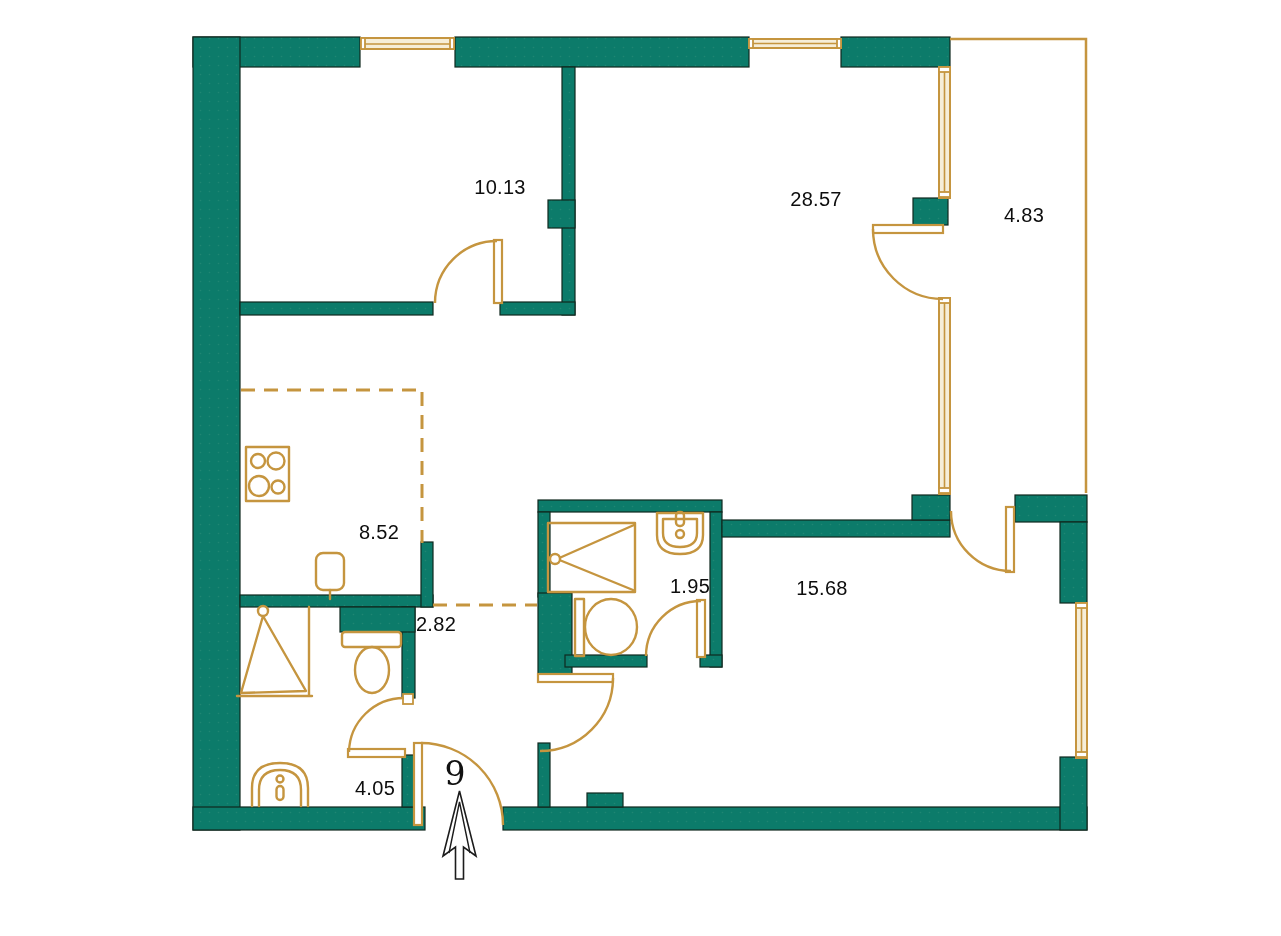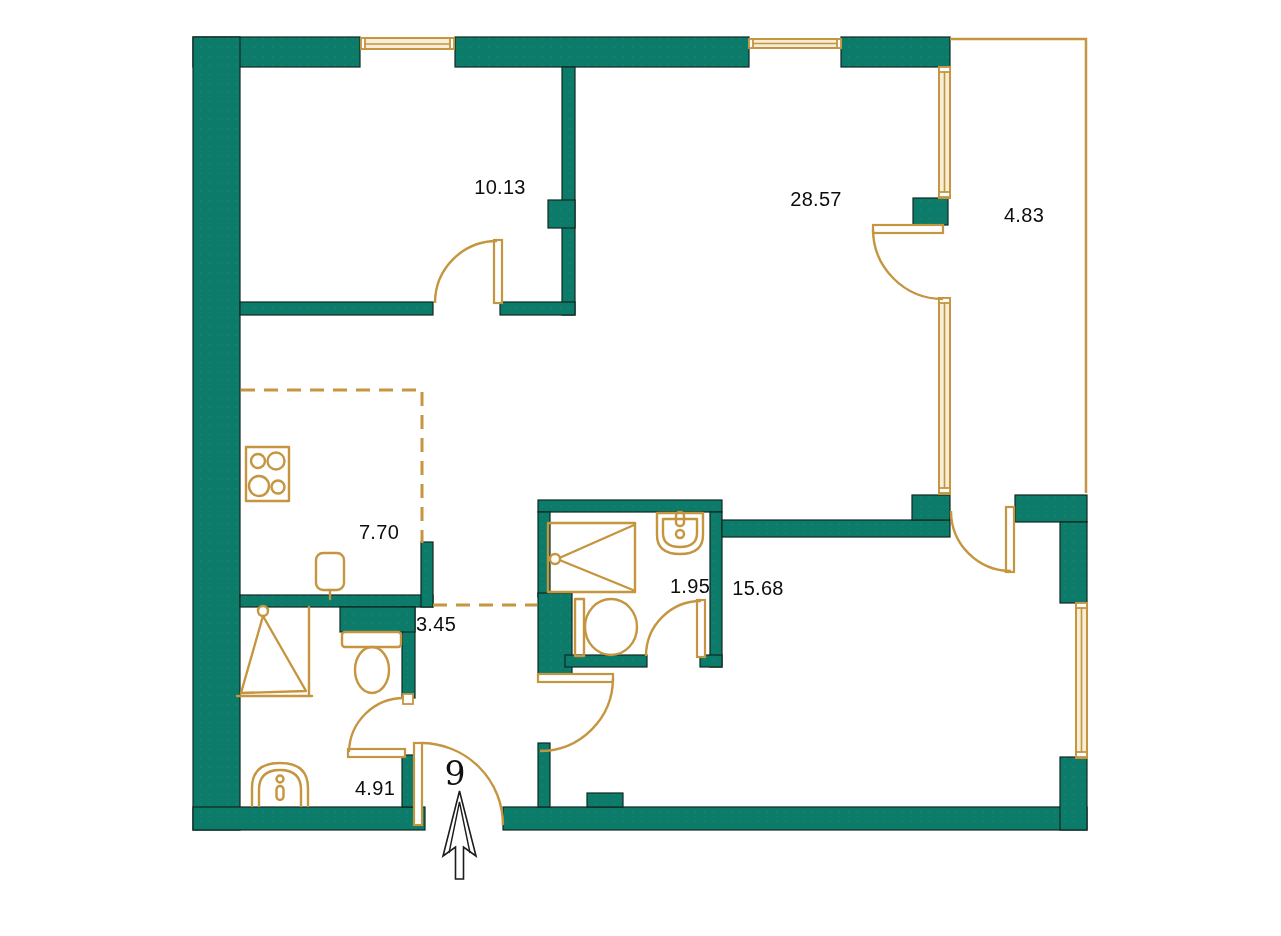--- a/index.html
+++ b/index.html
@@ -196,21 +196,21 @@
 
     <g>
       <path class="arrow" d="M459.5,791 L476,856 L463.5,847 L463.5,879 L455.5,879 L455.5,847 L443,856 Z"></path>
       <path class="arrowin" d="M449,853 L459.5,802 L470,853"></path>
     </g>
   </svg>
 
   <div class="label" style="left:500px;top:187px">10.13</div>
   <div class="label" style="left:816px;top:199px">28.57</div>
   <div class="label" style="left:1024px;top:215px">4.83</div>
-  <div class="label" style="left:379px;top:532px">7.70</div>
-  <div class="label" style="left:436px;top:624px">3.45</div>
+  <div class="label" style="left:379px;top:532px">8.52</div>
+  <div class="label" style="left:436px;top:624px">2.82</div>
   <div class="label" style="left:690px;top:586px">1.95</div>
-  <div class="label" style="left:758px;top:588px">15.68</div>
-  <div class="label" style="left:375px;top:788px">4.91</div>
+  <div class="label" style="left:822px;top:588px">15.68</div>
+  <div class="label" style="left:375px;top:788px">4.05</div>
 
   <div class="unit-label" style="left:455px;top:773px">9</div>
 
 </div>
 
 </body></html>

